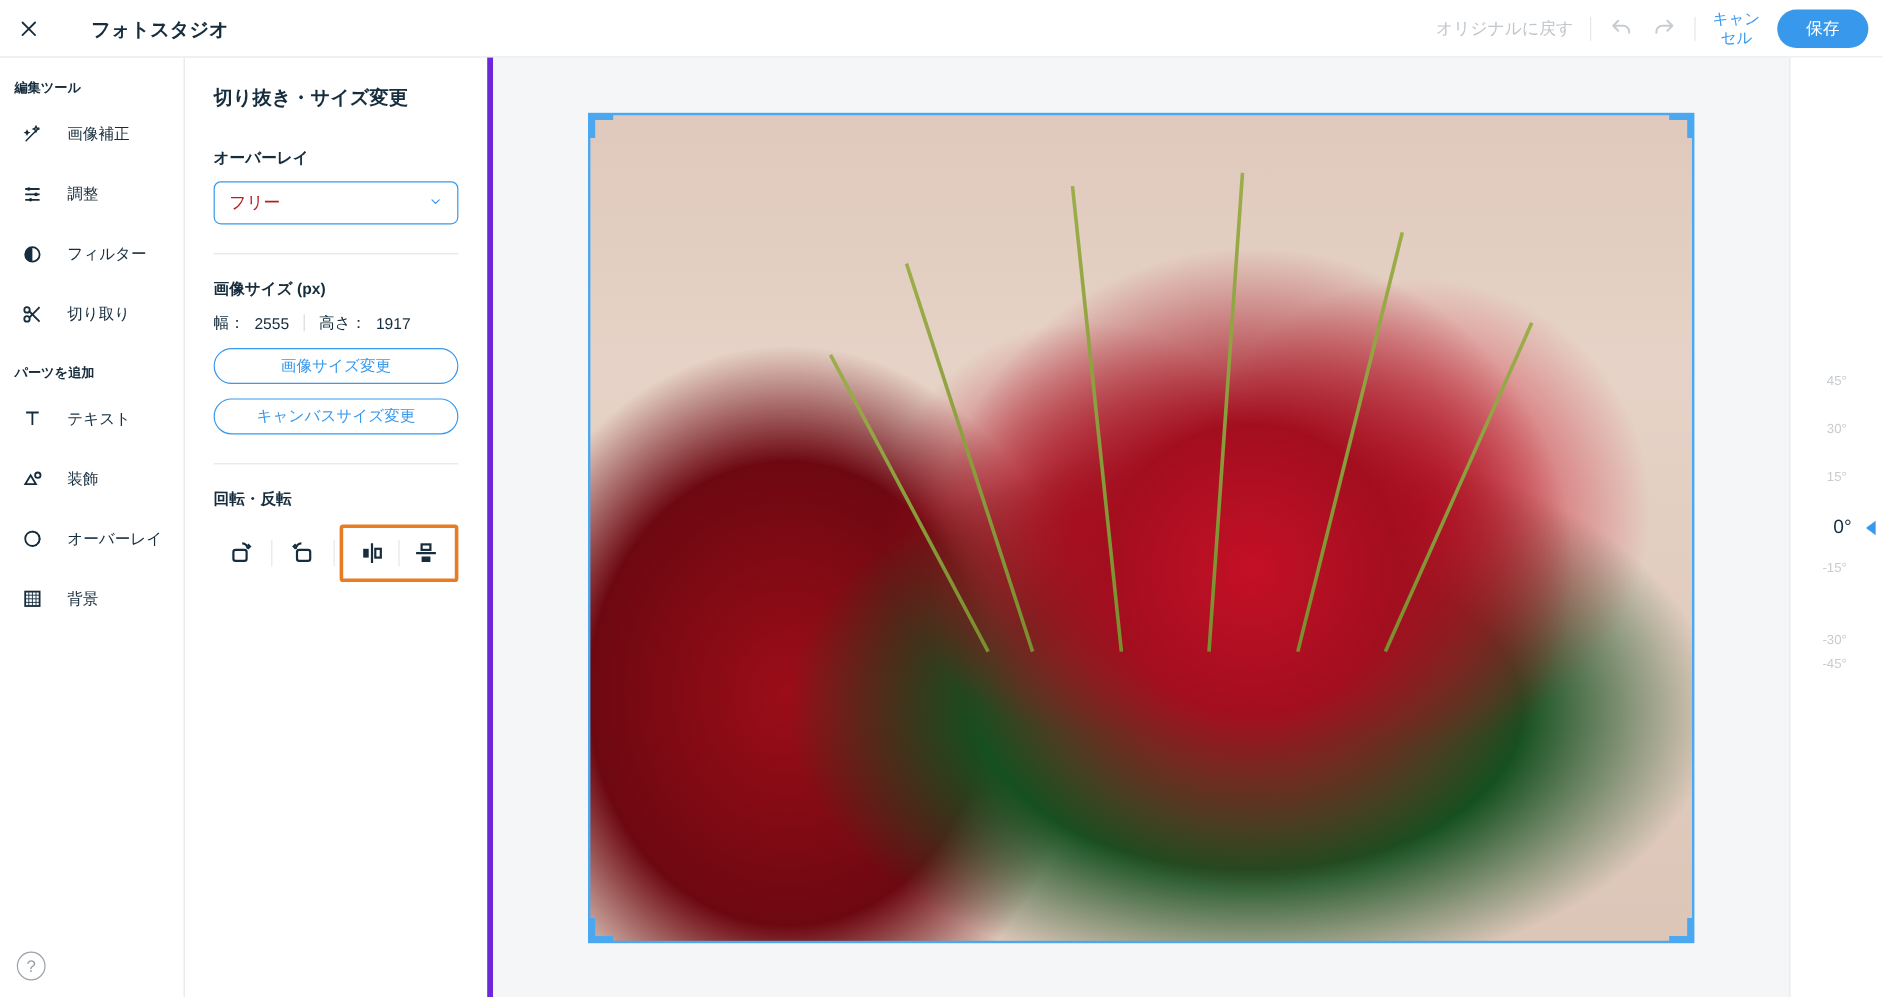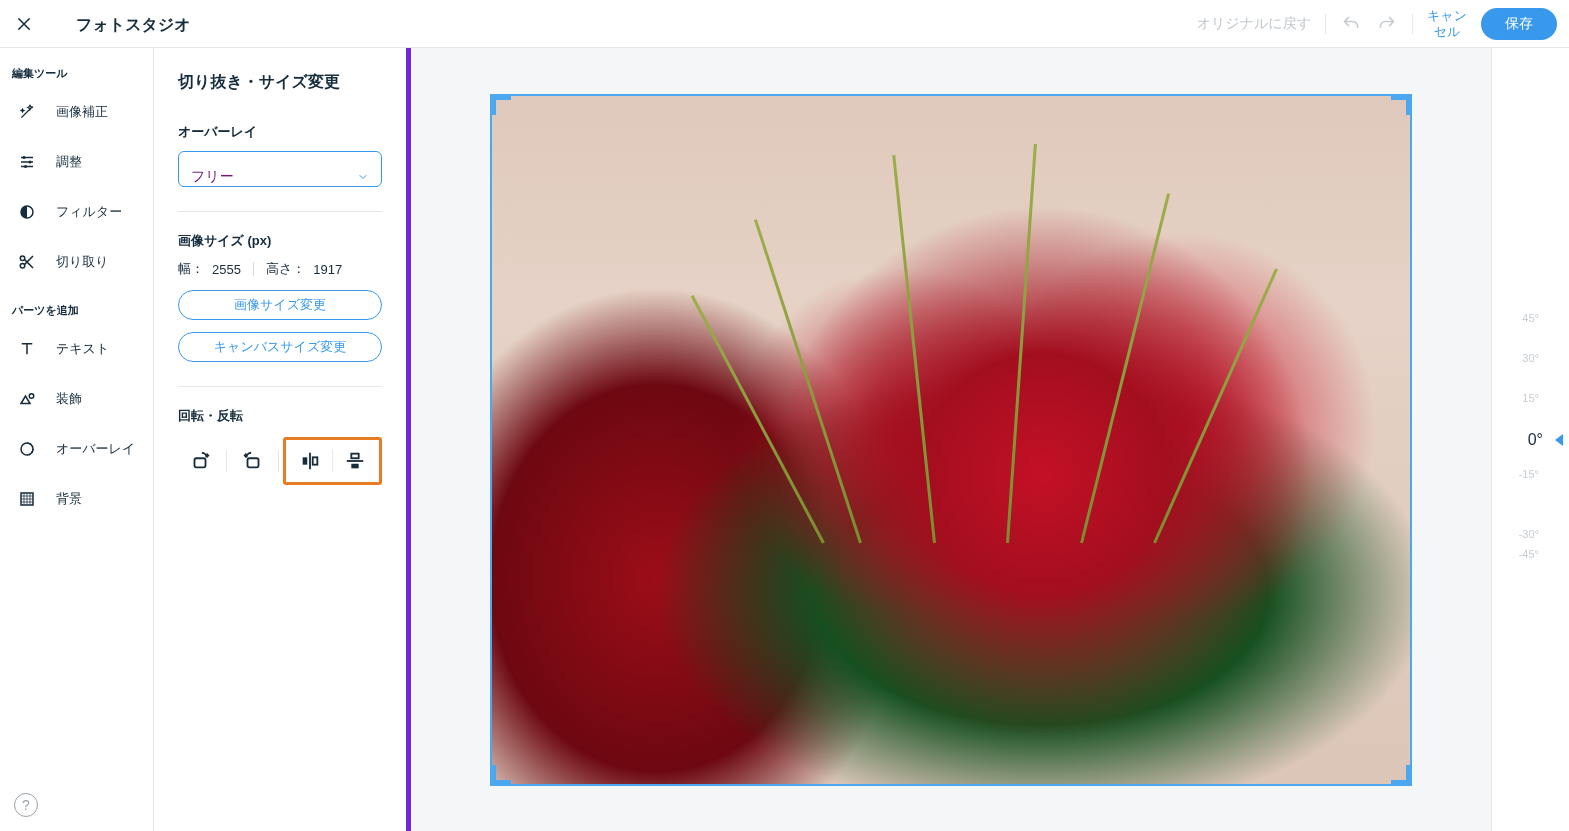--- a/index.html
+++ b/index.html
@@ -104,23 +104,23 @@
   }
   .panel-title { font-size: 16px; font-weight: 700; margin-bottom: 30px; }
   .field-label { font-size: 13px; font-weight: 700; margin-bottom: 10px; }
   .select {
     width: 100%;
     height: 36px;
     border: 1px solid #3899ec;
     border-radius: 6px;
     padding: 0 12px;
     display: flex;
-    align-items: flex-end;
+    align-items: center;
     justify-content: space-between;
-    color: #701a75;
+    color: #b91c1c;
     font-size: 14px;
     cursor: pointer;
   }
   .select .chev { color: #3899ec; }
   .panel-divider { border: none; border-top: 1px solid #e5e7ea; margin: 24px 0 20px; }
   .size-row { display: flex; align-items: center; gap: 8px; font-size: 13px; color: #162d3d; margin-top:8px;}
   .size-row .vsep2 { width:1px; height:14px; background:#d6dbe0; margin:0 4px;}
   .outlined-btn {
     width: 100%;
     height: 30px;

